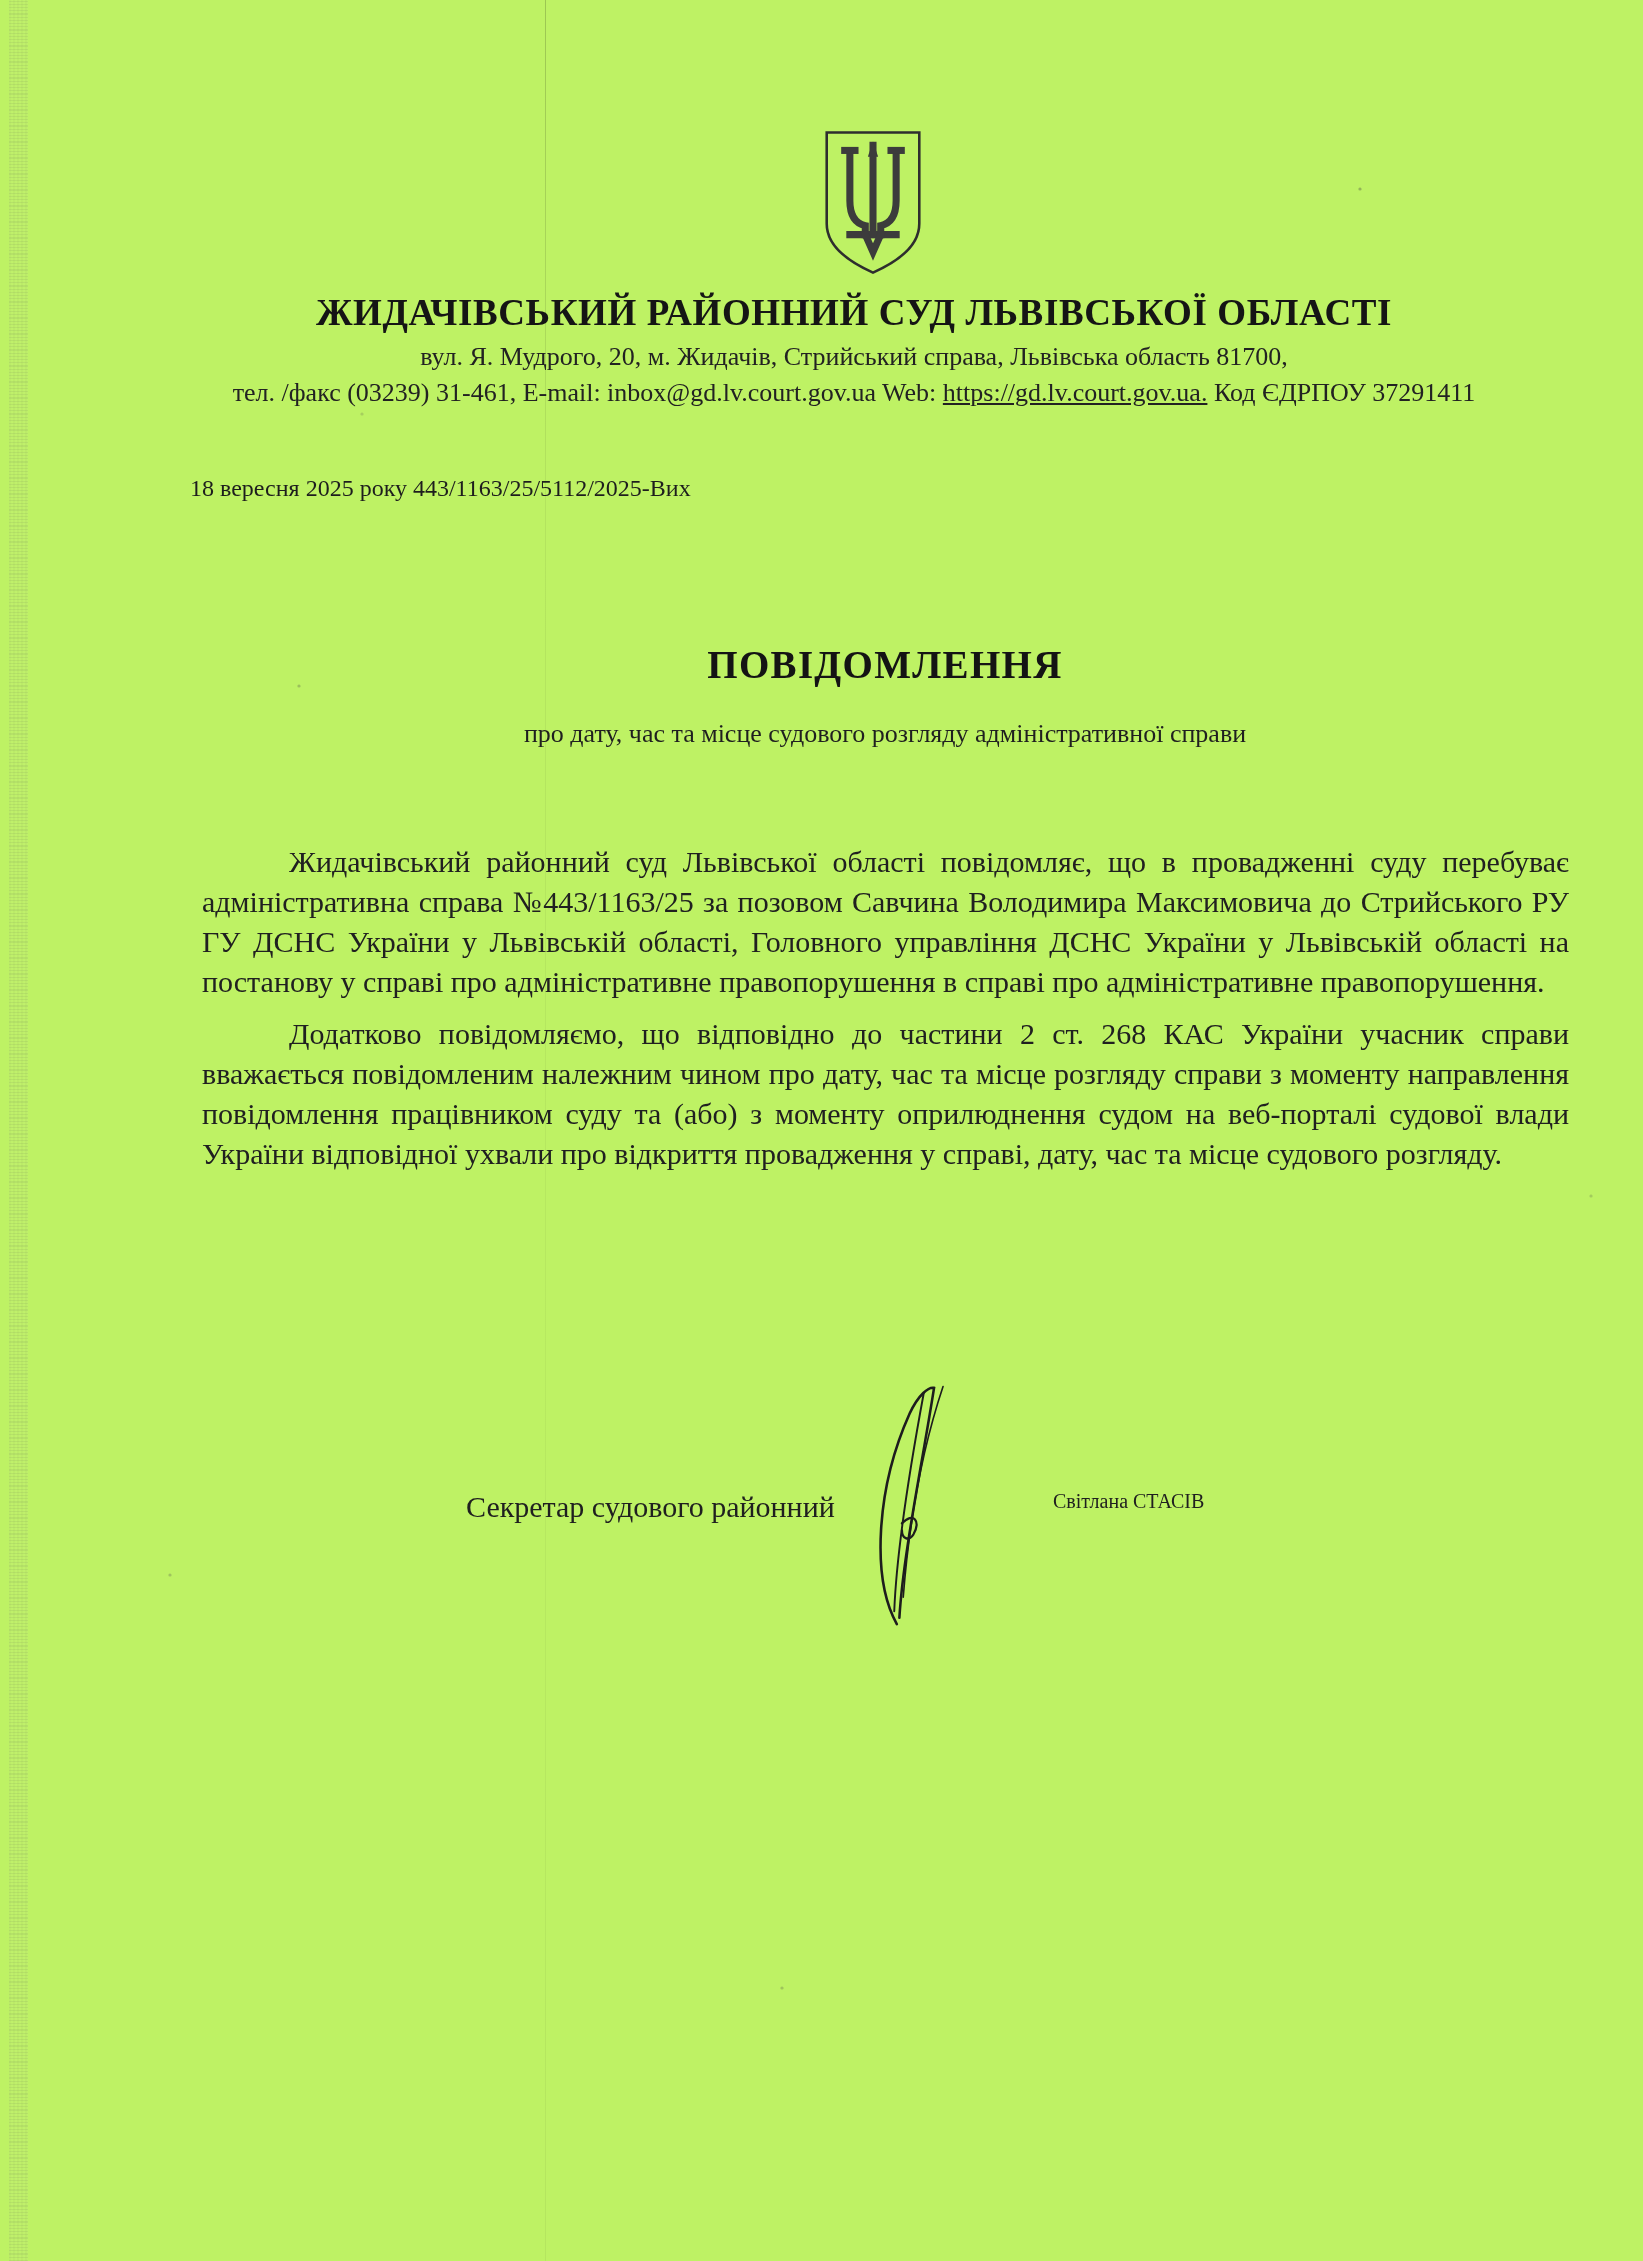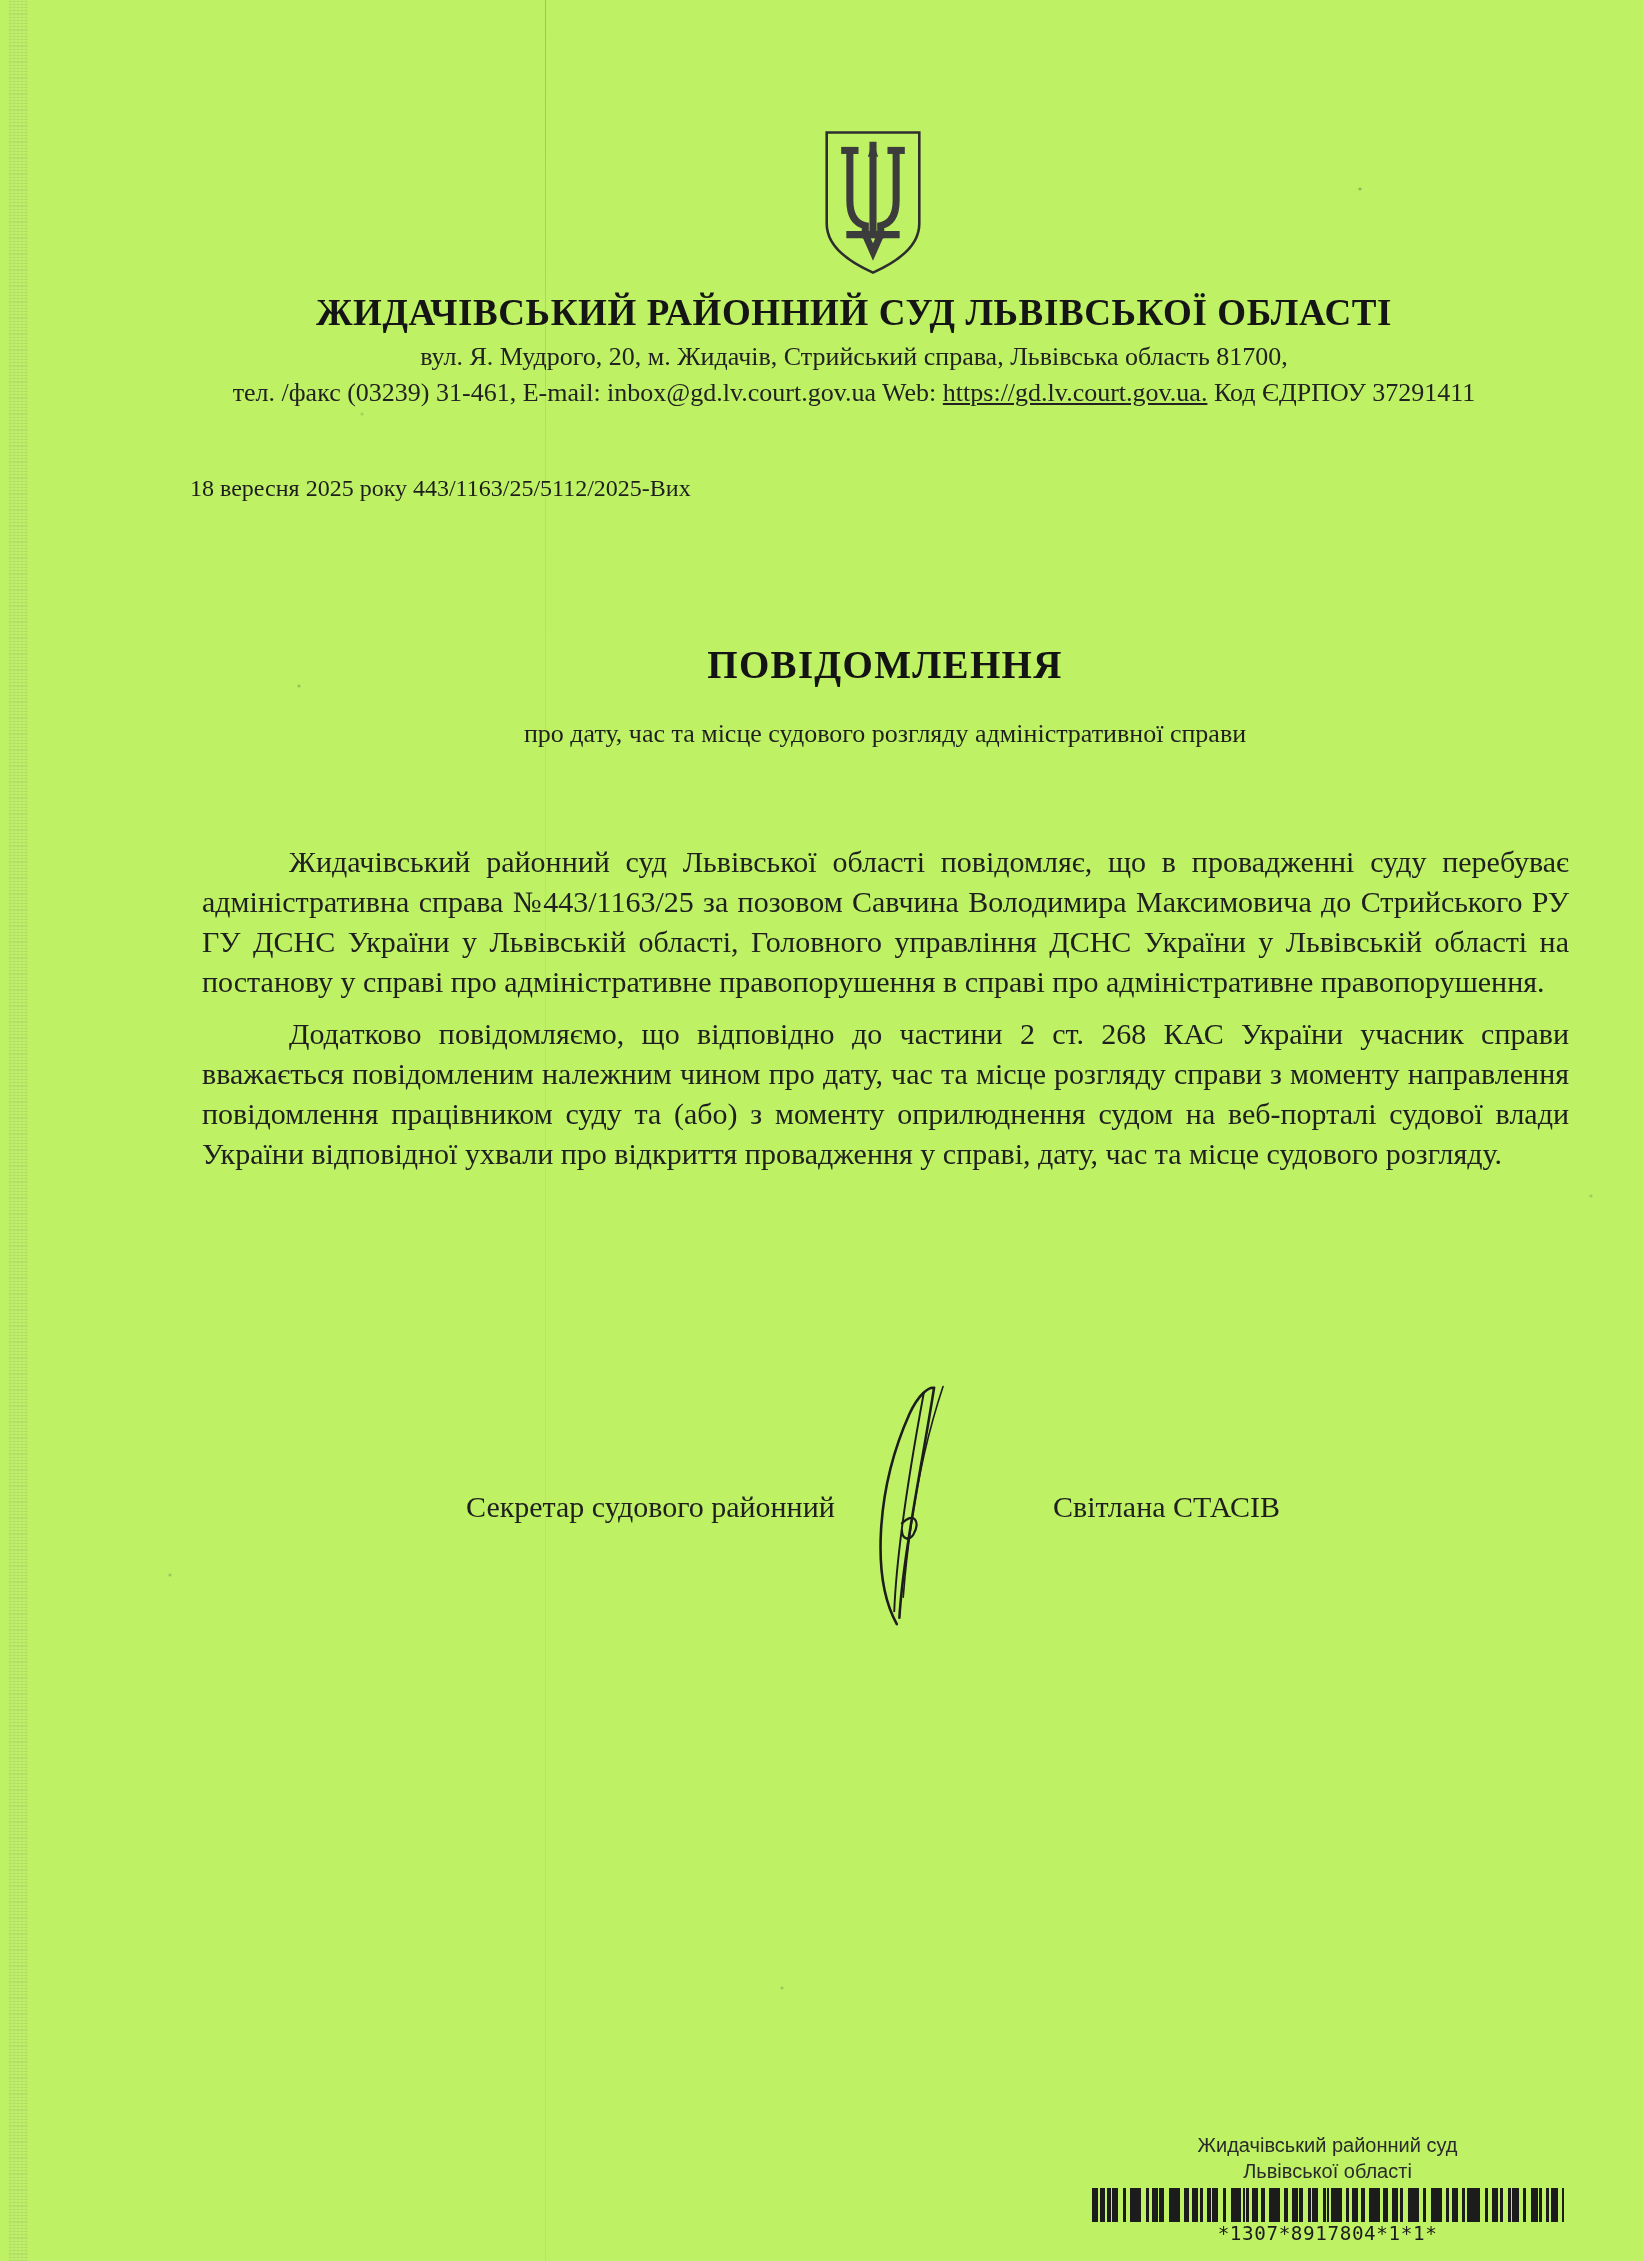--- a/index.html
+++ b/index.html
@@ -49,21 +49,21 @@
     position:absolute; left:190px; top:719px; width:1390px;
     text-align:center; font-size:26px; color:#1f1f1f;
   }
   .doc-body {
     position:absolute; left:190px; top:830px; width:1391px;
     font-size:30px; line-height:40px; text-align:justify; color:#202020;
   }
   .doc-body p { margin:12px; text-indent:87px; }
   
   .sig-role { position:absolute; left:466px; top:1490px; font-size:30px; }
-  .sig-name { position:absolute; left:1053px; top:1490px; font-size:30px; }
+  .sig-name { position:absolute; left:1053px; top:1490px; font-size:20px; }
   .sig-scribble { position:absolute; left:857px; top:1385px; width:122px; height:251px; }
   
   .stamp {
     position:absolute; left:1073px; top:2132px; width:509px; text-align:center;
     font-family:"Liberation Sans","DejaVu Sans",sans-serif; color:#2a2a2a;
   }
   .stamp-line { font-size:20px; line-height:26px; }
   .barcode {
     width:472px; height:34px; margin:3.9px auto 0 auto;
     background-image:
@@ -121,21 +121,15 @@
     <g stroke="#1d1d1d" fill="none" stroke-linecap="round">
       <path stroke-width="4" d="M 62 372 C 22 300 30 160 82 44 C 96 14 112 2 120 4 C 102 120 72 262 66 362"></path>
       <path stroke-width="3" d="M 104 12 C 84 120 62 250 58 352"></path>
       <path stroke-width="2.5" d="M 134 2 C 104 92 82 202 72 330"></path>
       <path stroke-width="3.5" d="M 70 215 C 88 196 100 212 88 232 C 80 244 70 238 70 226"></path>
     </g>
   </svg>
 
   <div class="sig-name">Світлана СТАСІВ</div>
 
-  <div class="stamp">
-    <div class="stamp-line">Жидачівський районний суд</div>
-    <div class="stamp-line">Львівської області</div>
-    <div class="barcode"></div>
-    <div class="barcode-text">*1307*8917804*1*1*</div>
-  </div>
 
 </div>
 
 
 </body></html>

